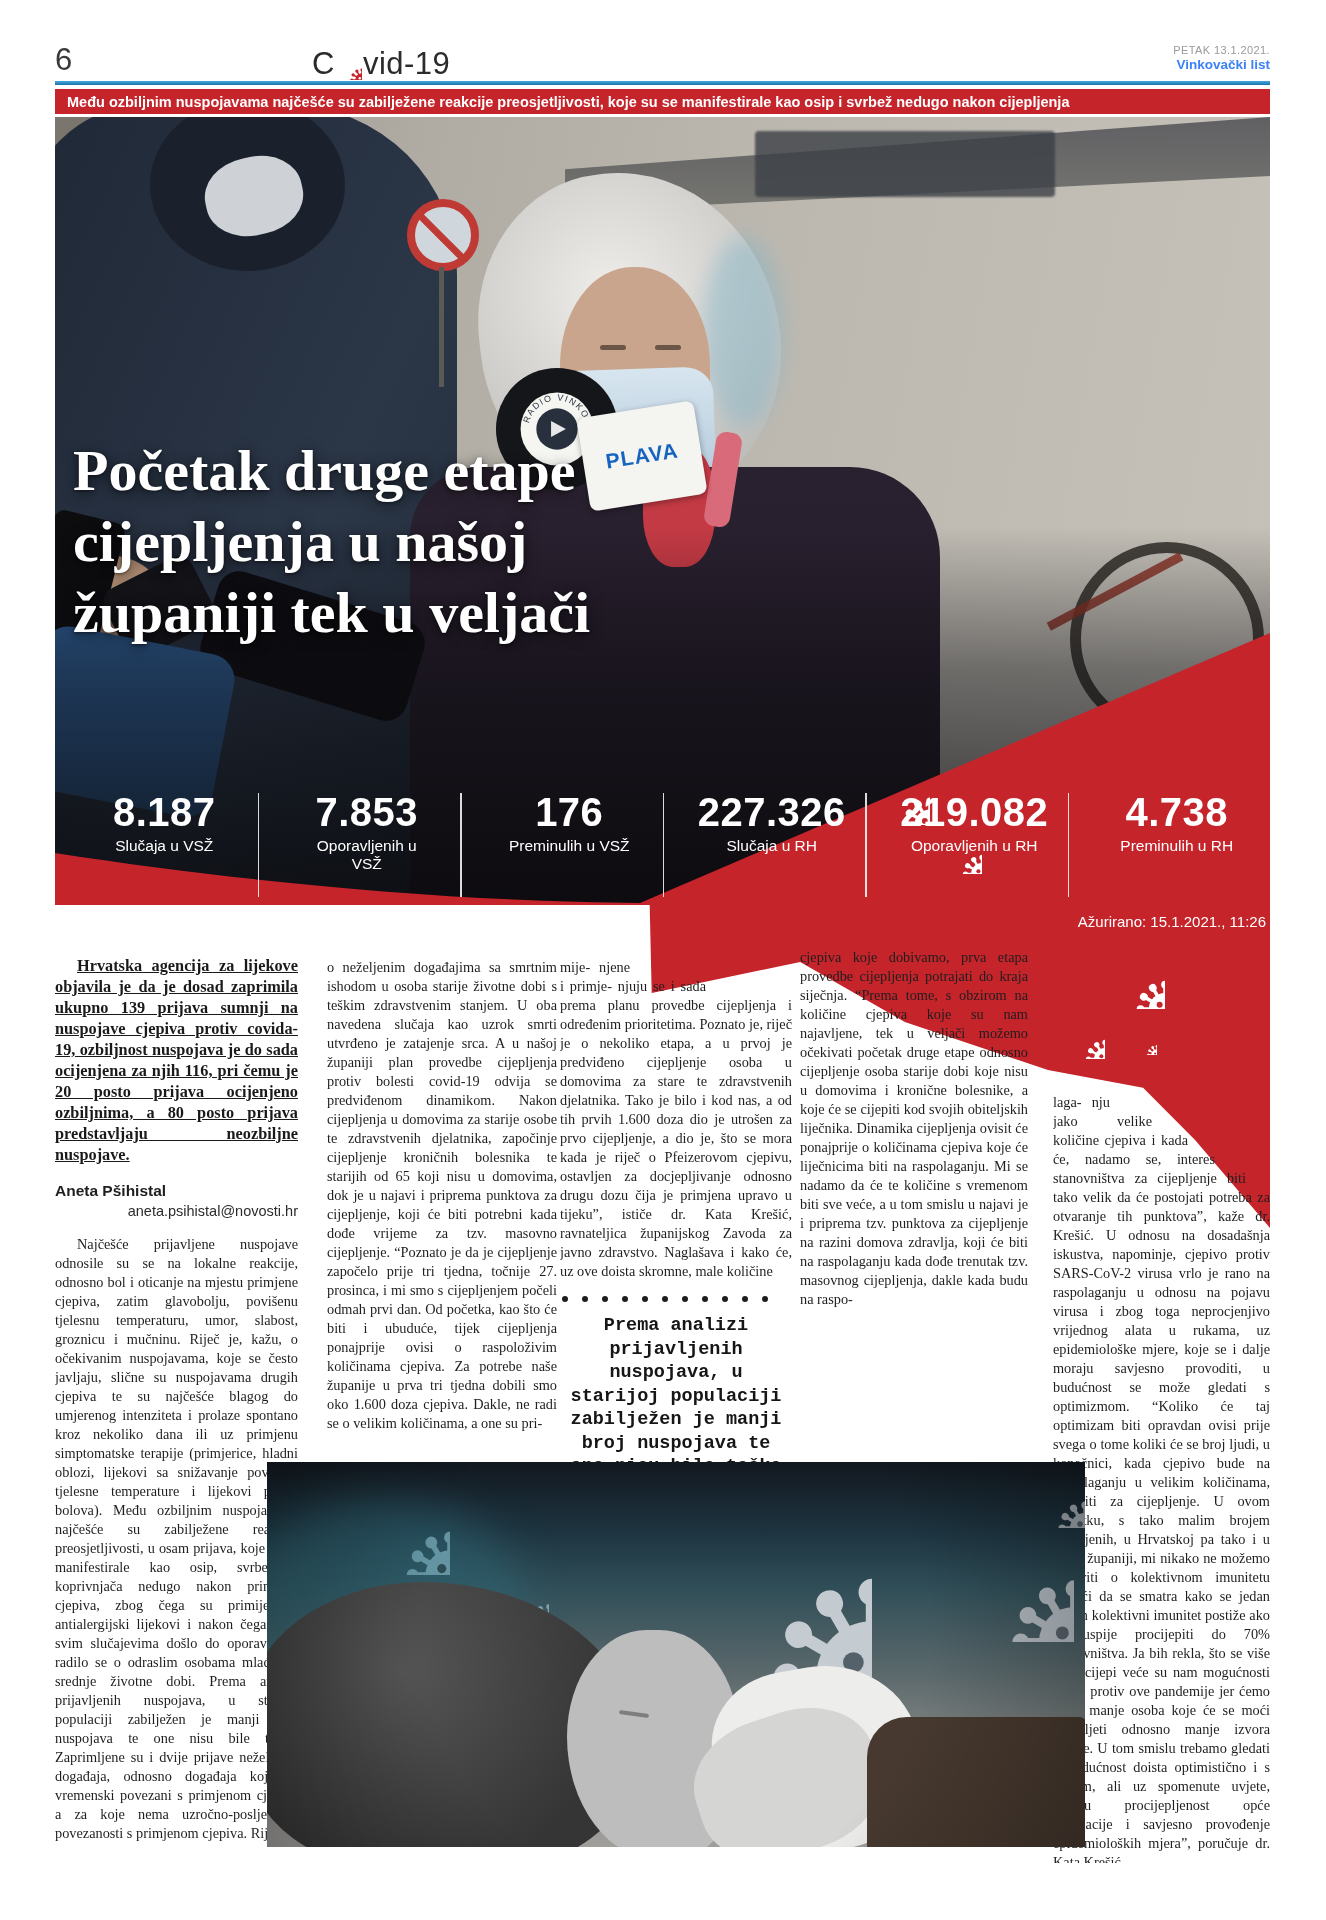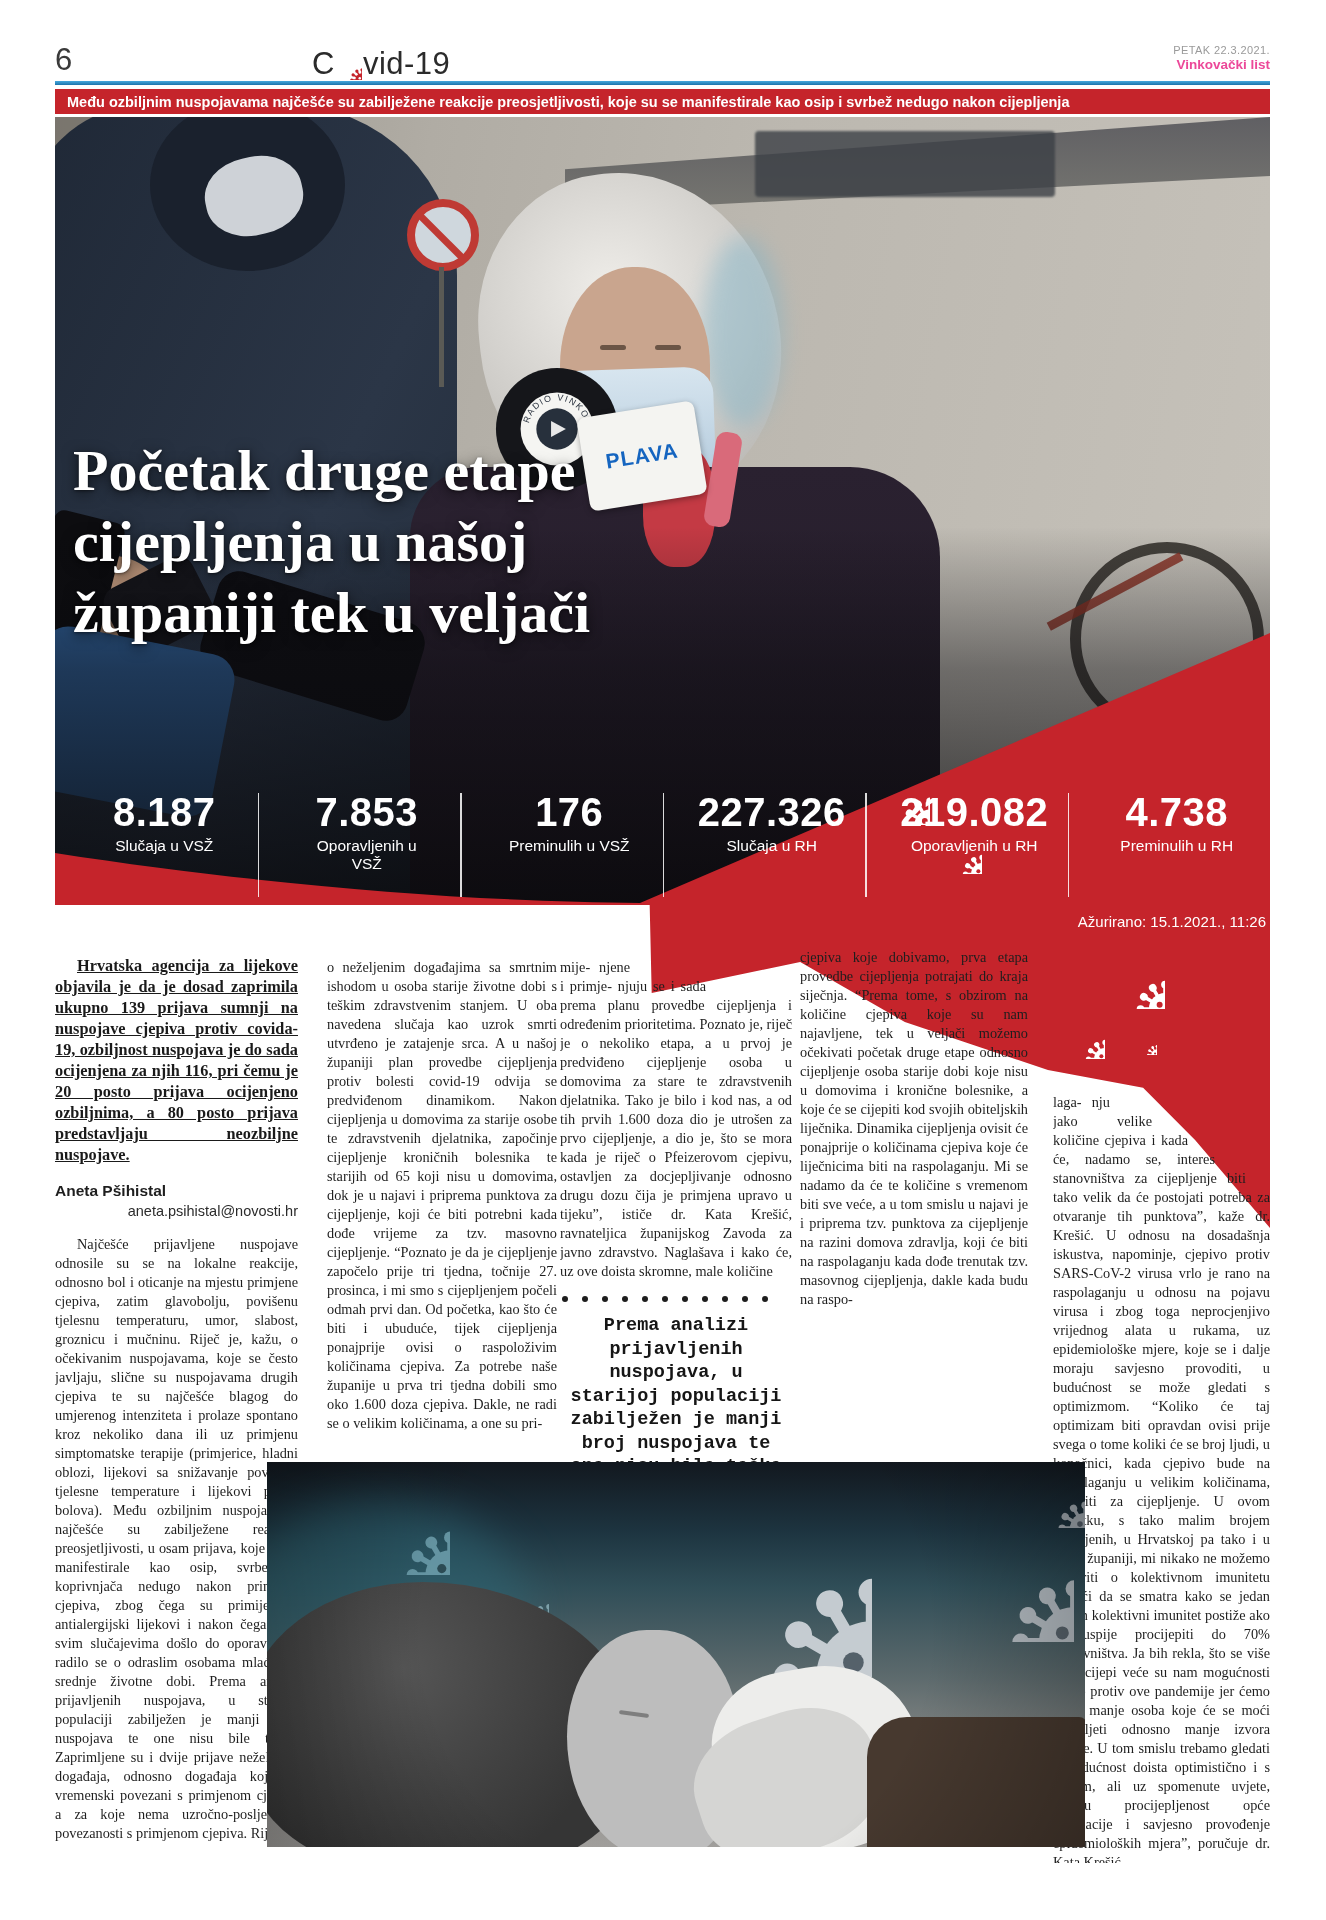--- a/index.html
+++ b/index.html
@@ -7,21 +7,21 @@
         font-family:"Liberation Serif",serif;color:#222;}
   .abs{position:absolute;}
 
   
   .pagenum{left:55px;top:42px;font-family:"Liberation Sans",sans-serif;font-size:31px;font-weight:300;color:#3a3a3a;}
   .section-logo{left:312px;top:46px;display:flex;align-items:center;font-family:"Liberation Sans",sans-serif;
                 font-size:31px;color:#2b2b2b;letter-spacing:.5px;}
   .section-logo svg{margin:6px 1px 0 1px;}
   .hdr-right{right:56px;top:44px;text-align:right;font-family:"Liberation Sans",sans-serif;}
   .hdr-date{font-size:11px;color:#9a9a9a;letter-spacing:.4px;}
-  .hdr-pub{font-size:13.5px;font-weight:bold;color:#ec4899;margin-top:1px;}
+  .hdr-pub{font-size:13.5px;font-weight:bold;color:#3b82f6;margin-top:1px;}
   .blue-rule{left:55px;top:81px;width:1215px;height:4px;background:linear-gradient(#45a8dd,#1b74ab);}
   .banner{left:55px;top:89px;width:1215px;height:25px;background:#c5242b;color:#fff;
           font-family:"Liberation Sans",sans-serif;font-size:14.5px;font-weight:bold;
           display:flex;align-items:center;padding:0 0 0 12px;box-sizing:border-box;}
 
   
   .hero{left:55px;top:117px;width:1215px;height:788px;overflow:hidden;background:#b3afa7;}
   .ph-bg{left:0;top:0;width:100%;height:100%;background:linear-gradient(100deg,#96928a 0%,#b0aca4 28%,#bcb8b0 55%,#c6c2ba 100%);}
   .ph-roof{left:510px;top:0;width:705px;height:95px;background:linear-gradient(#55555a,#6f6f6a);
            clip-path:polygon(0 100%,0 55%,100% 0,100% 62%);opacity:.9;}
@@ -158,21 +158,21 @@
 
   <div class="abs pagenum">6</div>
   <div class="abs section-logo">
     <span>C</span>
     <svg width="26" height="26" viewBox="-52 -52 104 104" style="color:#c5242b;--dot:#ffffff">
         <use href="#virus"></use>
       </svg>
     <span>vid-19</span>
   </div>
   <div class="abs hdr-right">
-    <div class="hdr-date">PETAK 22.3.2021.</div>
+    <div class="hdr-date">PETAK 13.1.2021.</div>
     <div class="hdr-pub">Vinkovački list</div>
   </div>
   <div class="abs blue-rule"></div>
   <div class="abs banner">
     <span>Među ozbiljnim nuspojavama najčešće su zabilježene reakcije preosjetljivosti, koje su se manifestirale kao osip i svrbež nedugo nakon cijepljenja</span>
   </div>
 
   <div class="abs hero">
     <div class="abs ph-bg"></div>
     <div class="abs ph-doorstrip"></div>

